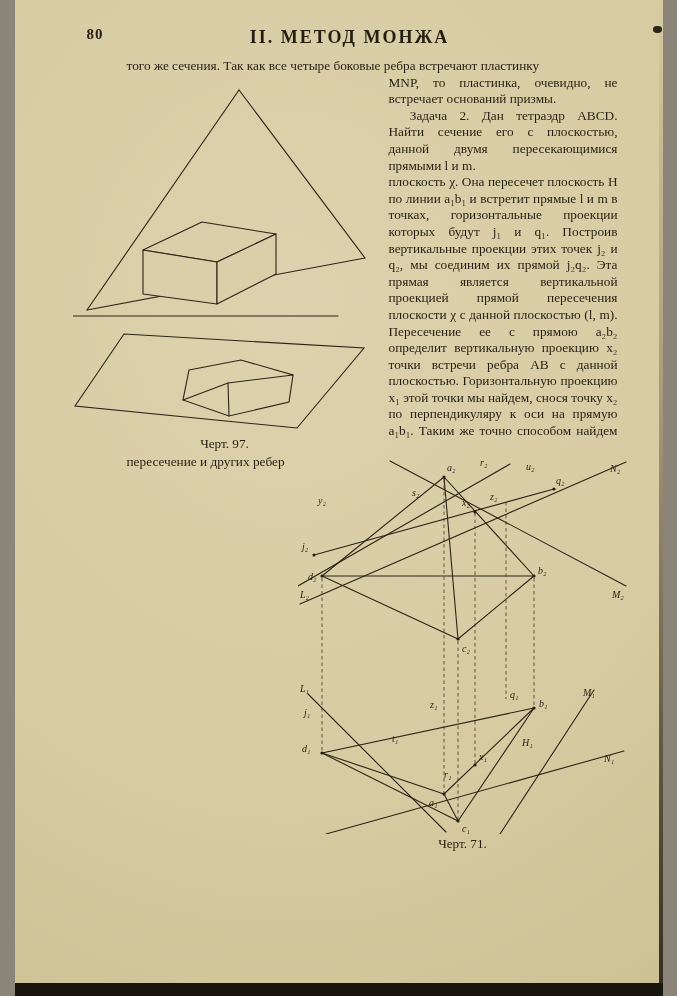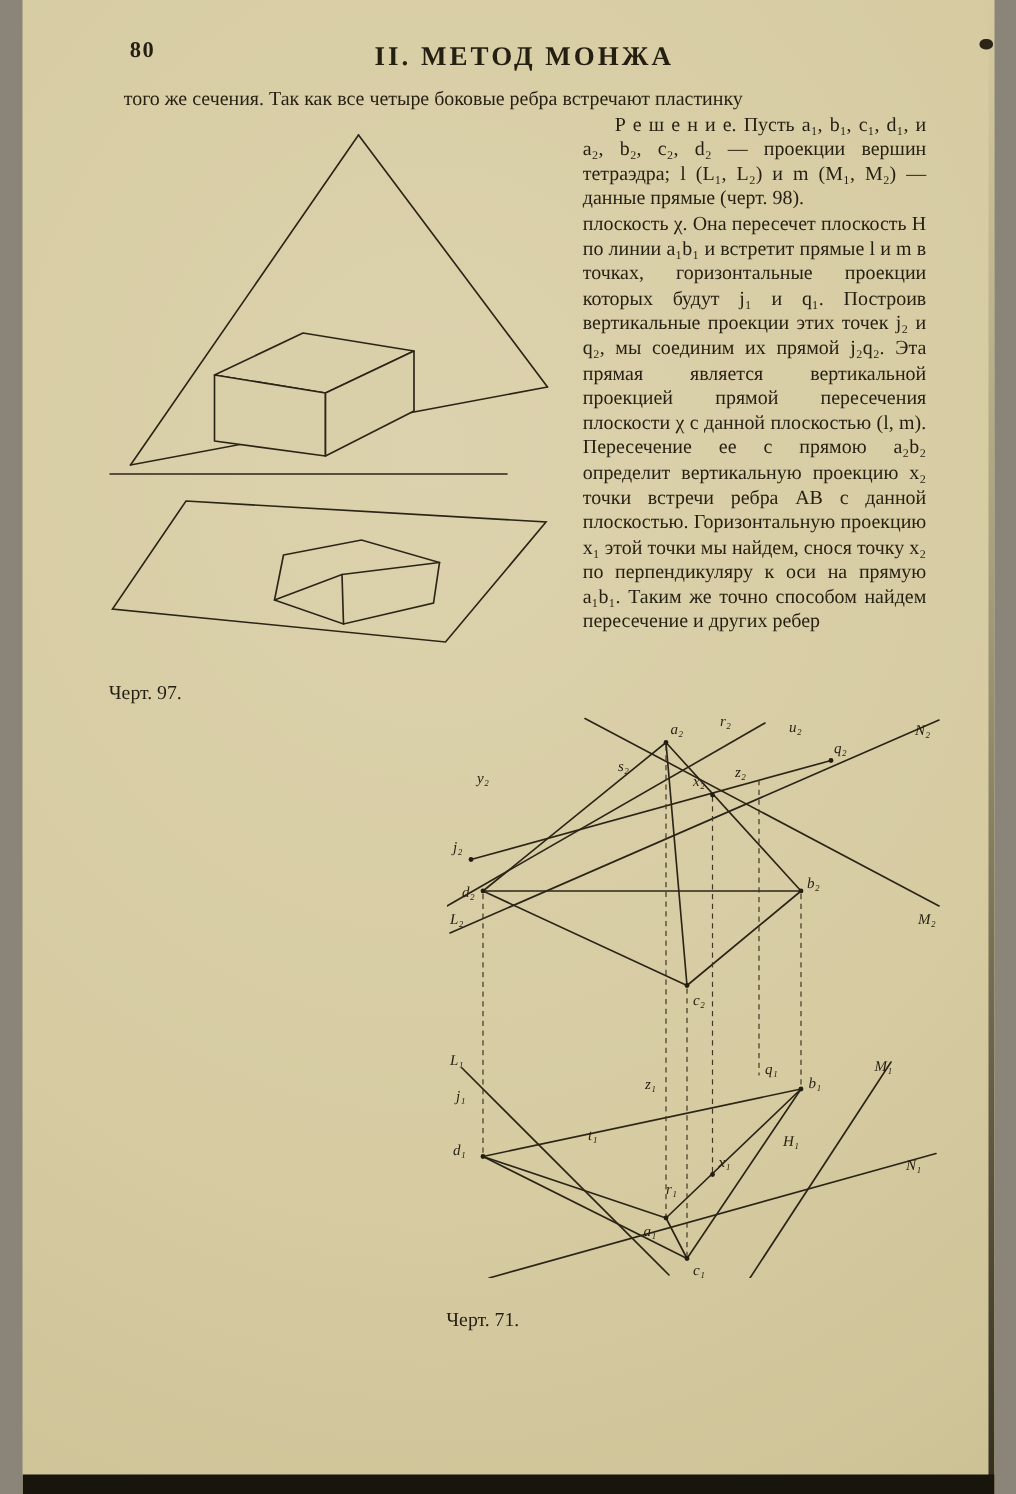--- a/index.html
+++ b/index.html
@@ -5,26 +5,26 @@
   *{margin:0;padding:0;box-sizing:border-box}
   body{background:#8a8578}
   .page{position:relative;width:648px;height:996px;margin:0 auto;overflow:hidden;
     background:radial-gradient(120% 90% at 42% 30%, #dcd2ad 0%, #d6cba1 55%, #cfc398 85%, #c6ba8e 100%);
     font-family:"Liberation Serif","DejaVu Serif",serif;color:#251f12;}
   .header{position:relative;height:20px;margin:26px 46px 12px 68px;font-weight:bold;}
   .pagenum{position:absolute;left:4px;top:0;font-size:15px;letter-spacing:1px;}
   .runtitle{position:absolute;left:0;right:0;top:1px;text-align:center;font-size:18px;letter-spacing:2px;}
   .body{margin:0 45px 0 68px;font-size:13.3px;line-height:16.6px;text-align:justify;}
   .body p{text-indent:1.6em;}
-  .body p.noind{text-indent:0;}
+  .body p.noind{text-indent:0;margin-left:44px;}
   .clearl{clear:left;padding-top:3px;}
   .clearb{clear:both;padding-top:2px;}
   .fig97{float:left;width:304px;margin:3px 12px 2px -10px;}
   .fig98{float:right;width:330px;margin:2px -10px 2px 10px;}
-  .cap{font-size:13.2px;margin-top:20px;text-indent:0;}
+  .cap{text-align:center;font-size:13.2px;margin-top:2px;text-indent:0;}
   svg{display:block}
   .ln{stroke:#2b2517;stroke-width:1.1;fill:none;stroke-linecap:round;}
   .dash{stroke:#403823;stroke-width:.8;stroke-dasharray:3.5 3;fill:none;}
   .face{fill:#d9cfa8;stroke:#2b2517;stroke-width:1.1;stroke-linejoin:round;}
   svg text{font-family:"Liberation Serif","DejaVu Serif",serif;font-style:italic;font-size:10px;fill:#241e10;}
   .dot{fill:#241e10;}
   .edge-right{position:absolute;top:0;right:0;width:4px;height:100%;
     background:linear-gradient(to bottom, rgba(50,44,26,0) 0%, rgba(50,44,26,.3) 40%, rgba(22,19,10,.85) 100%);}
   .edge-bottom{position:absolute;left:0;bottom:0;width:100%;height:13px;background:#17150c;}
   .corner-mark{position:absolute;top:26px;right:1px;width:9px;height:7px;background:#2a2517;border-radius:45%;}
@@ -61,21 +61,22 @@
         </g>
         <g>
           <path class="ln" d="M116,292 L168,282 L220,297 L216,324 L156,338 L110,322 Z"></path>
           <path class="ln" d="M110,322 L155,305 L220,297"></path>
           <path class="ln" d="M155,305 L156,338"></path>
         </g>
       </svg>
       <div class="cap">Черт. 97.</div>
     </div>
 
-    <p>Р е ш е н и е.  Пусть a₁, b₁, c₁, d₁, и a₂, b₂, c₂, d₂ — проекции вершин тетраэдра; l (L₁, L₂) и m (M₁, M₂) — данные прямые (черт. 98).</p>
+    <p class="noind">MNP, то пластинка, очевидно, не встречает оснований призмы.</p>
+    <p>Задача 2. Дан тетраэдр ABCD. Найти сечение его с плоскостью, данной двумя пересекающимися прямыми l и m.</p>
 
 
     <div class="fig98">
       <svg width="330" height="378" viewBox="0 0 330 378">
         <g>
           <path class="ln" d="M2,148 L328,6"></path>
           <path class="ln" d="M92,5 L328,130"></path>
           <path class="ln" d="M0,130 L212,8"></path>
           <path class="ln" d="M16,99 L256,33"></path>
         </g>

